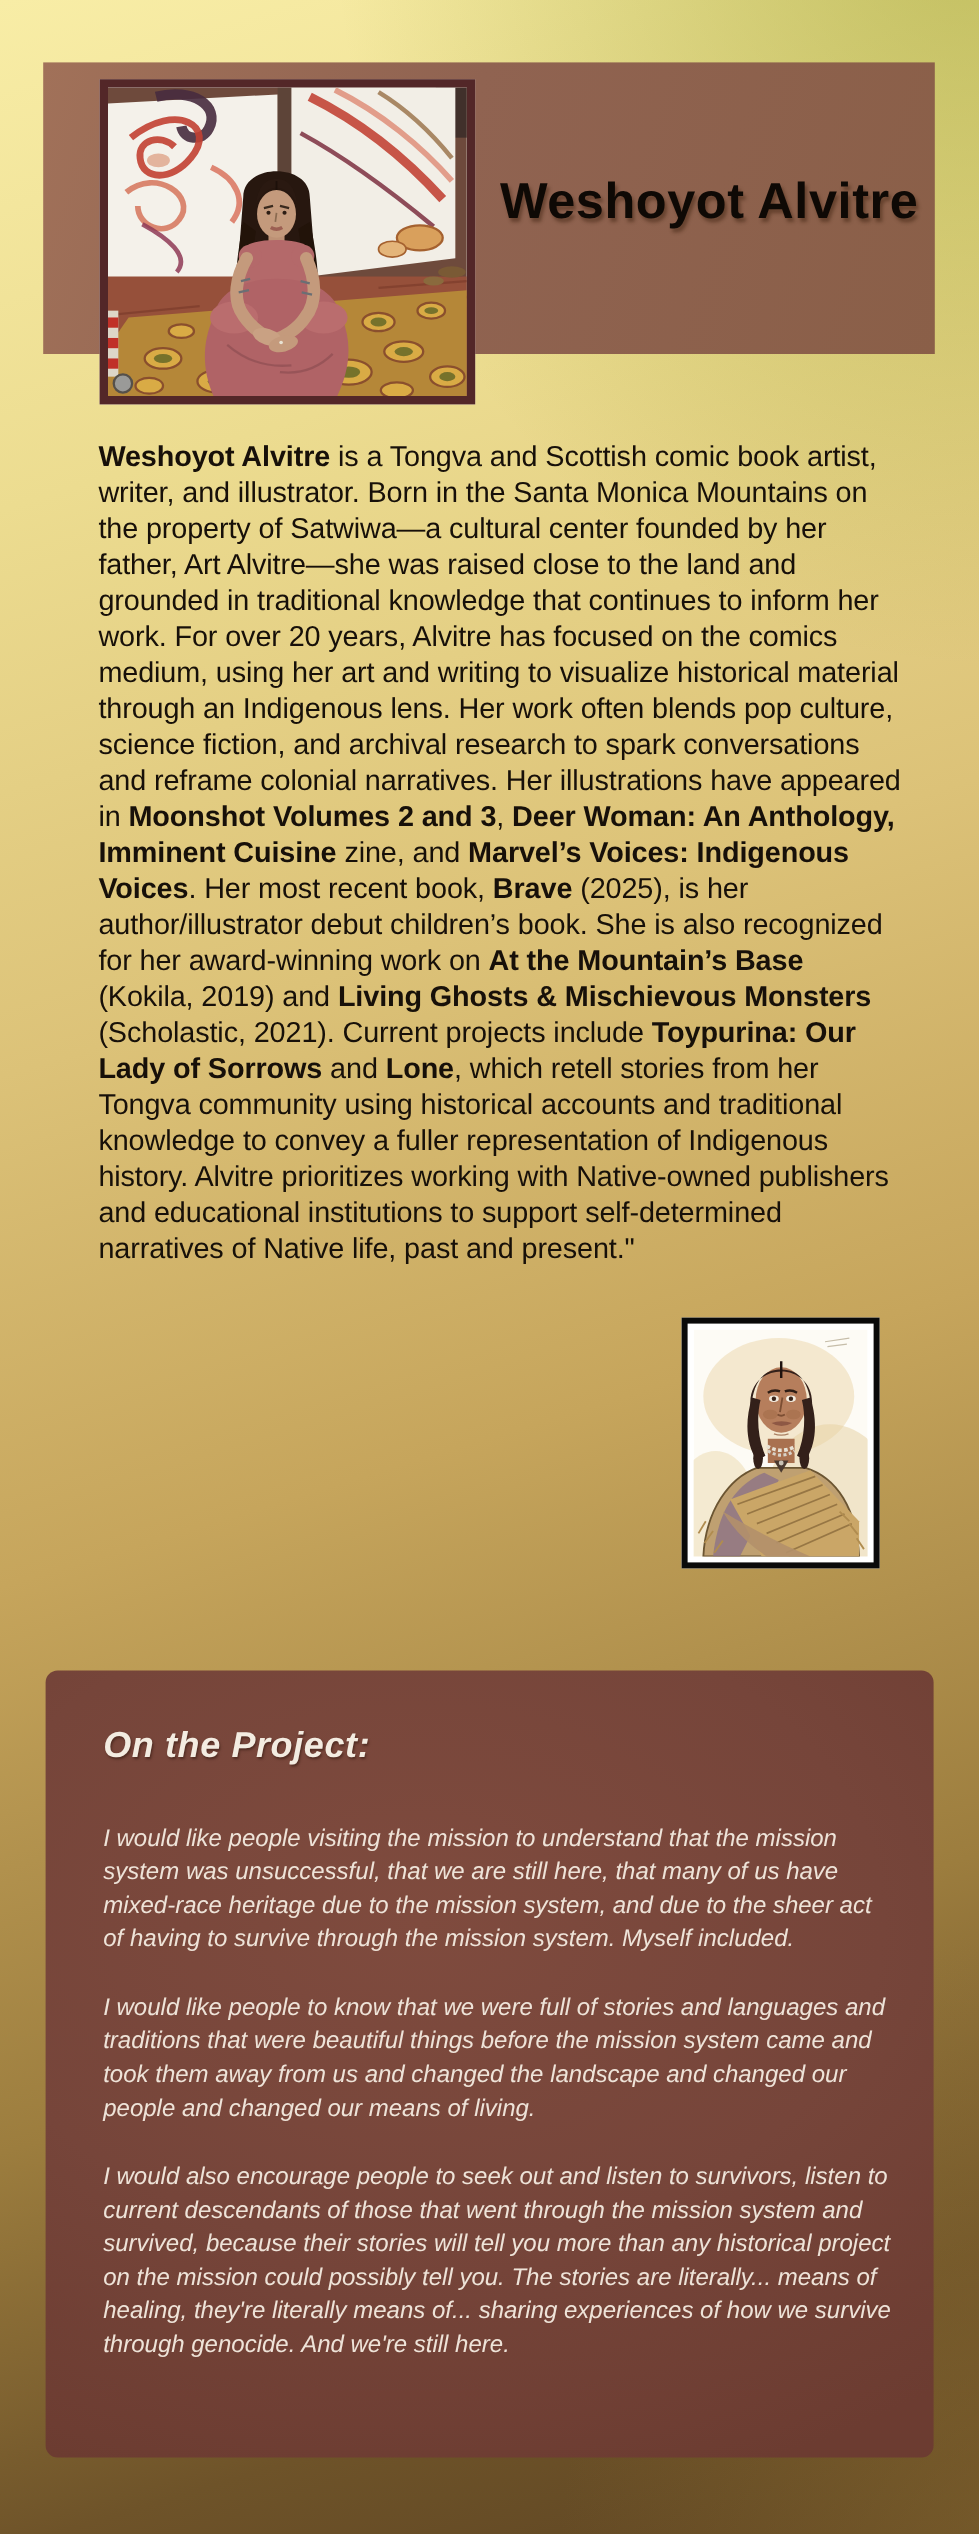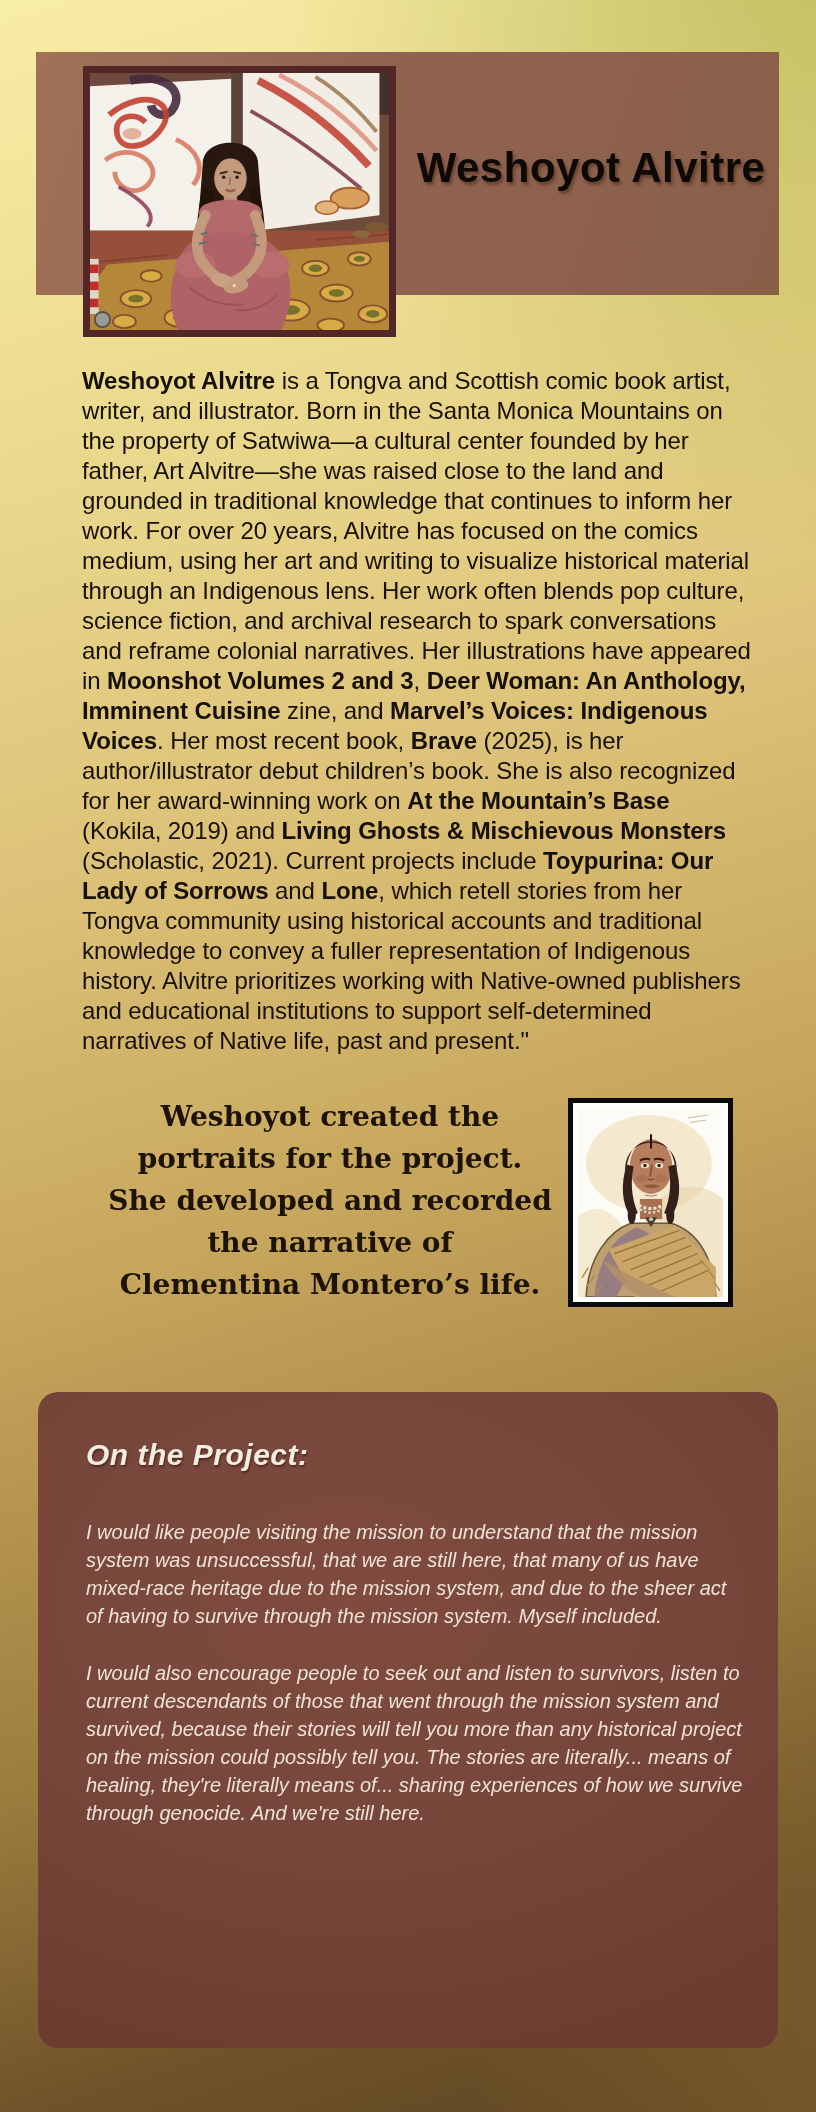--- a/index.html
+++ b/index.html
@@ -35,21 +35,21 @@
     text-align:center;font-family:"DejaVu Serif","Liberation Serif",serif;
     font-weight:bold;font-size:28px;line-height:42px;color:#1c1206;
   }
   .portrait-frame{
     position:absolute;left:568px;top:1098px;width:165px;height:209px;
     background:#ffffff;border:5px solid #0a0a0a;box-sizing:border-box;padding:5px;
   }
   .portrait-frame svg{display:block;width:100%;height:100%;}
   .project-card{
     position:absolute;left:38px;top:1392px;width:740px;height:656px;box-sizing:border-box;
-    padding:46px 42px 0 48px;border-radius:20px;
+    padding:46px 42px 0 48px;border-radius:10px;
     background:radial-gradient(95% 75% at 42% 32%,#7f4b3e 0%,#76453a 55%,#6c3c31 100%);
   }
   .project-heading{
     margin:0 0 46px 0;font-style:italic;font-weight:bold;font-size:30px;
     color:#f3ece1;letter-spacing:.5px;text-shadow:1px 2px 2px rgba(40,18,10,.5);
   }
   .project-card p{
     margin:16px 0 29px 0;width:660px;font-style:italic;font-size:20px;
     line-height:28px;color:#eee3d8;
   }
@@ -151,27 +151,20 @@
         <ellipse cx="153" cy="225" rx="13" ry="7" fill="#c49a7c" transform="rotate(-14 153 225)"></ellipse>
         <circle cx="151" cy="224" r="1.6" fill="#e8e2d2"></circle>
       </g>
     </svg>
   </div>
 
   <h1 class="page-title">Weshoyot Alvitre</h1>
 
   <p class="bio"><span class="b">Weshoyot Alvitre</span><span> is a Tongva and Scottish comic book artist, writer, and illustrator. Born in the Santa Monica Mountains on the property of Satwiwa—a cultural center founded by her father, Art Alvitre—she was raised close to the land and grounded in traditional knowledge that continues to inform her work. For over 20 years, Alvitre has focused on the comics medium, using her art and writing to visualize historical material through an Indigenous lens. Her work often blends pop culture, science fiction, and archival research to spark conversations and reframe colonial narratives. Her illustrations have appeared in </span><span class="b">Moonshot Volumes 2 and 3</span><span>, </span><span class="b">Deer Woman: An Anthology, Imminent Cuisine</span><span> zine, and </span><span class="b">Marvel’s Voices: Indigenous Voices</span><span>. Her most recent book, </span><span class="b">Brave</span><span> (2025), is her author/illustrator debut children’s book. She is also recognized for her award-winning work on </span><span class="b">At the Mountain’s Base</span><span> (Kokila, 2019) and </span><span class="b">Living Ghosts &amp; Mischievous Monsters</span><span> (Scholastic, 2021). Current projects include </span><span class="b">Toypurina: Our Lady of Sorrows</span><span> and </span><span class="b">Lone</span><span>, which retell stories from her Tongva community using historical accounts and traditional knowledge to convey a fuller representation of Indigenous history. Alvitre prioritizes working with Native-owned publishers and educational institutions to support self-determined narratives of Native life, past and present."</span></p>
 
-  <div class="caption">
-    <div>Weshoyot created the</div>
-    <div>portraits for the project.</div>
-    <div>She developed and recorded</div>
-    <div>the narrative of</div>
-    <div>Clementina Montero’s life.</div>
-  </div>
 
   <div class="portrait-frame">
     <svg viewBox="0 0 143 187" preserveAspectRatio="none">
       <rect width="143" height="187" fill="#fdfbf5"></rect>
       <ellipse cx="70" cy="55" rx="62" ry="48" fill="#ecd9ae" opacity="0.55"></ellipse>
       <ellipse cx="112" cy="140" rx="52" ry="62" fill="#e6cfa0" opacity="0.5"></ellipse>
       <ellipse cx="18" cy="150" rx="34" ry="50" fill="#e9d4a6" opacity="0.45"></ellipse>
       <path d="M108,10 l20,-3 M110,14 l16,-2" stroke="#c6bda9" stroke-width="1"></path>
 
       <g>
@@ -211,16 +204,17 @@
         <path d="M61,100 Q72,107 83,100" stroke="#d8d3c8" stroke-width="2.5" fill="none" stroke-dasharray="2.5 2"></path>
         <polygon points="66,108 78,108 72,118" fill="#4a3a30"></polygon>
         <circle cx="72" cy="110" r="2" fill="#c8c2b4"></circle>
       </g>
     </svg>
   </div>
 
   <section class="project-card">
     <h2 class="project-heading">On the Project:</h2>
     <p>I would like people visiting the mission to understand that the mission system was unsuccessful, that we are still here, that many of us have mixed-race heritage due to the mission system, and due to the sheer act of having to survive through the mission system. Myself included.</p>
+    <p>I would like people to know that we were full of stories and languages and traditions that were beautiful things before the mission system came and took them away from us and changed the landscape and changed our people and changed our means of living.</p>
     <p>I would also encourage people to seek out and listen to survivors, listen to current descendants of those that went through the mission system and survived, because their stories will tell you more than any historical project on the mission could possibly tell you. The stories are literally... means of healing, they're literally means of... sharing experiences of how we survive through genocide. And we're still here.</p>
   </section>
 
 </div>
 
 </body></html>

